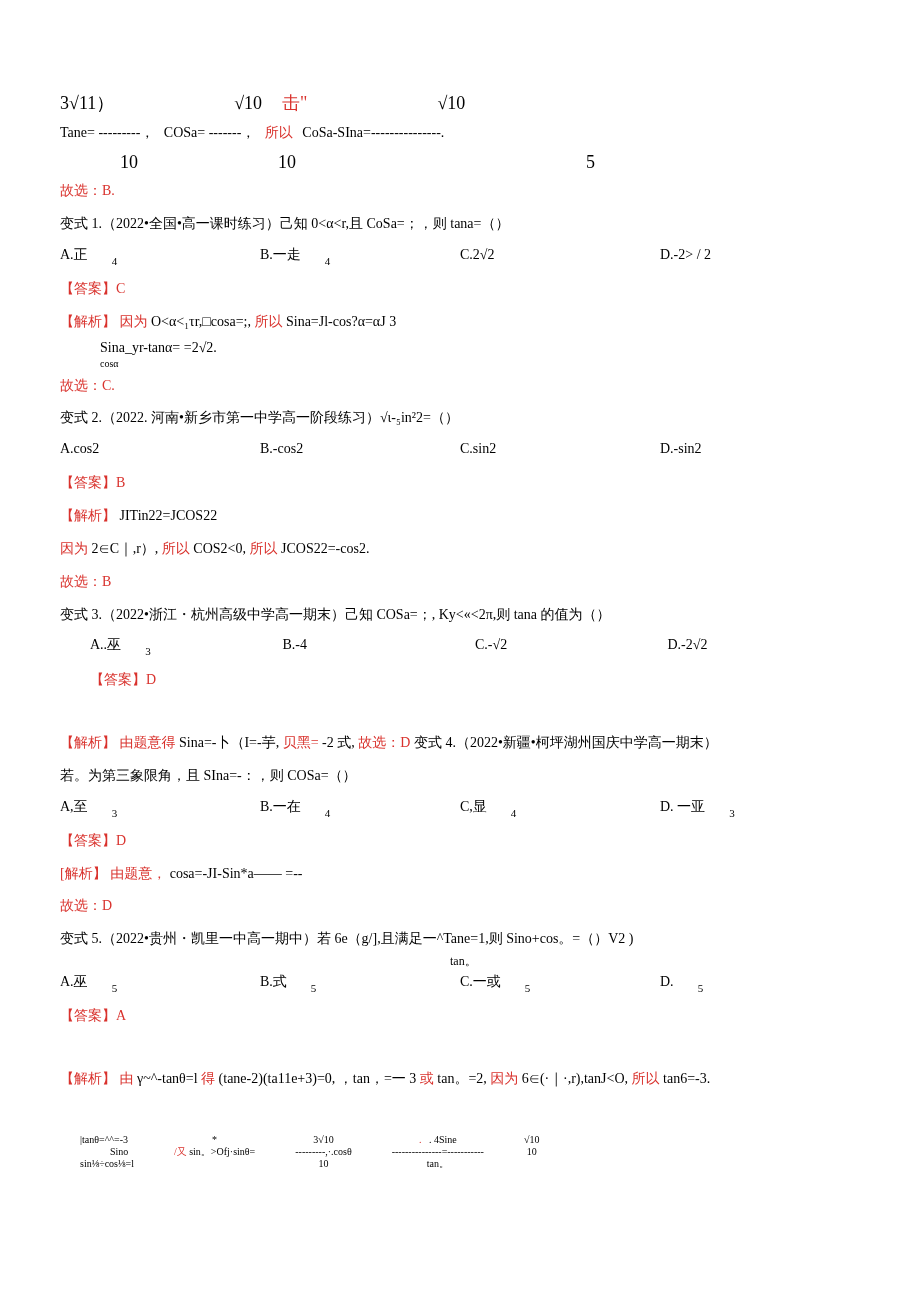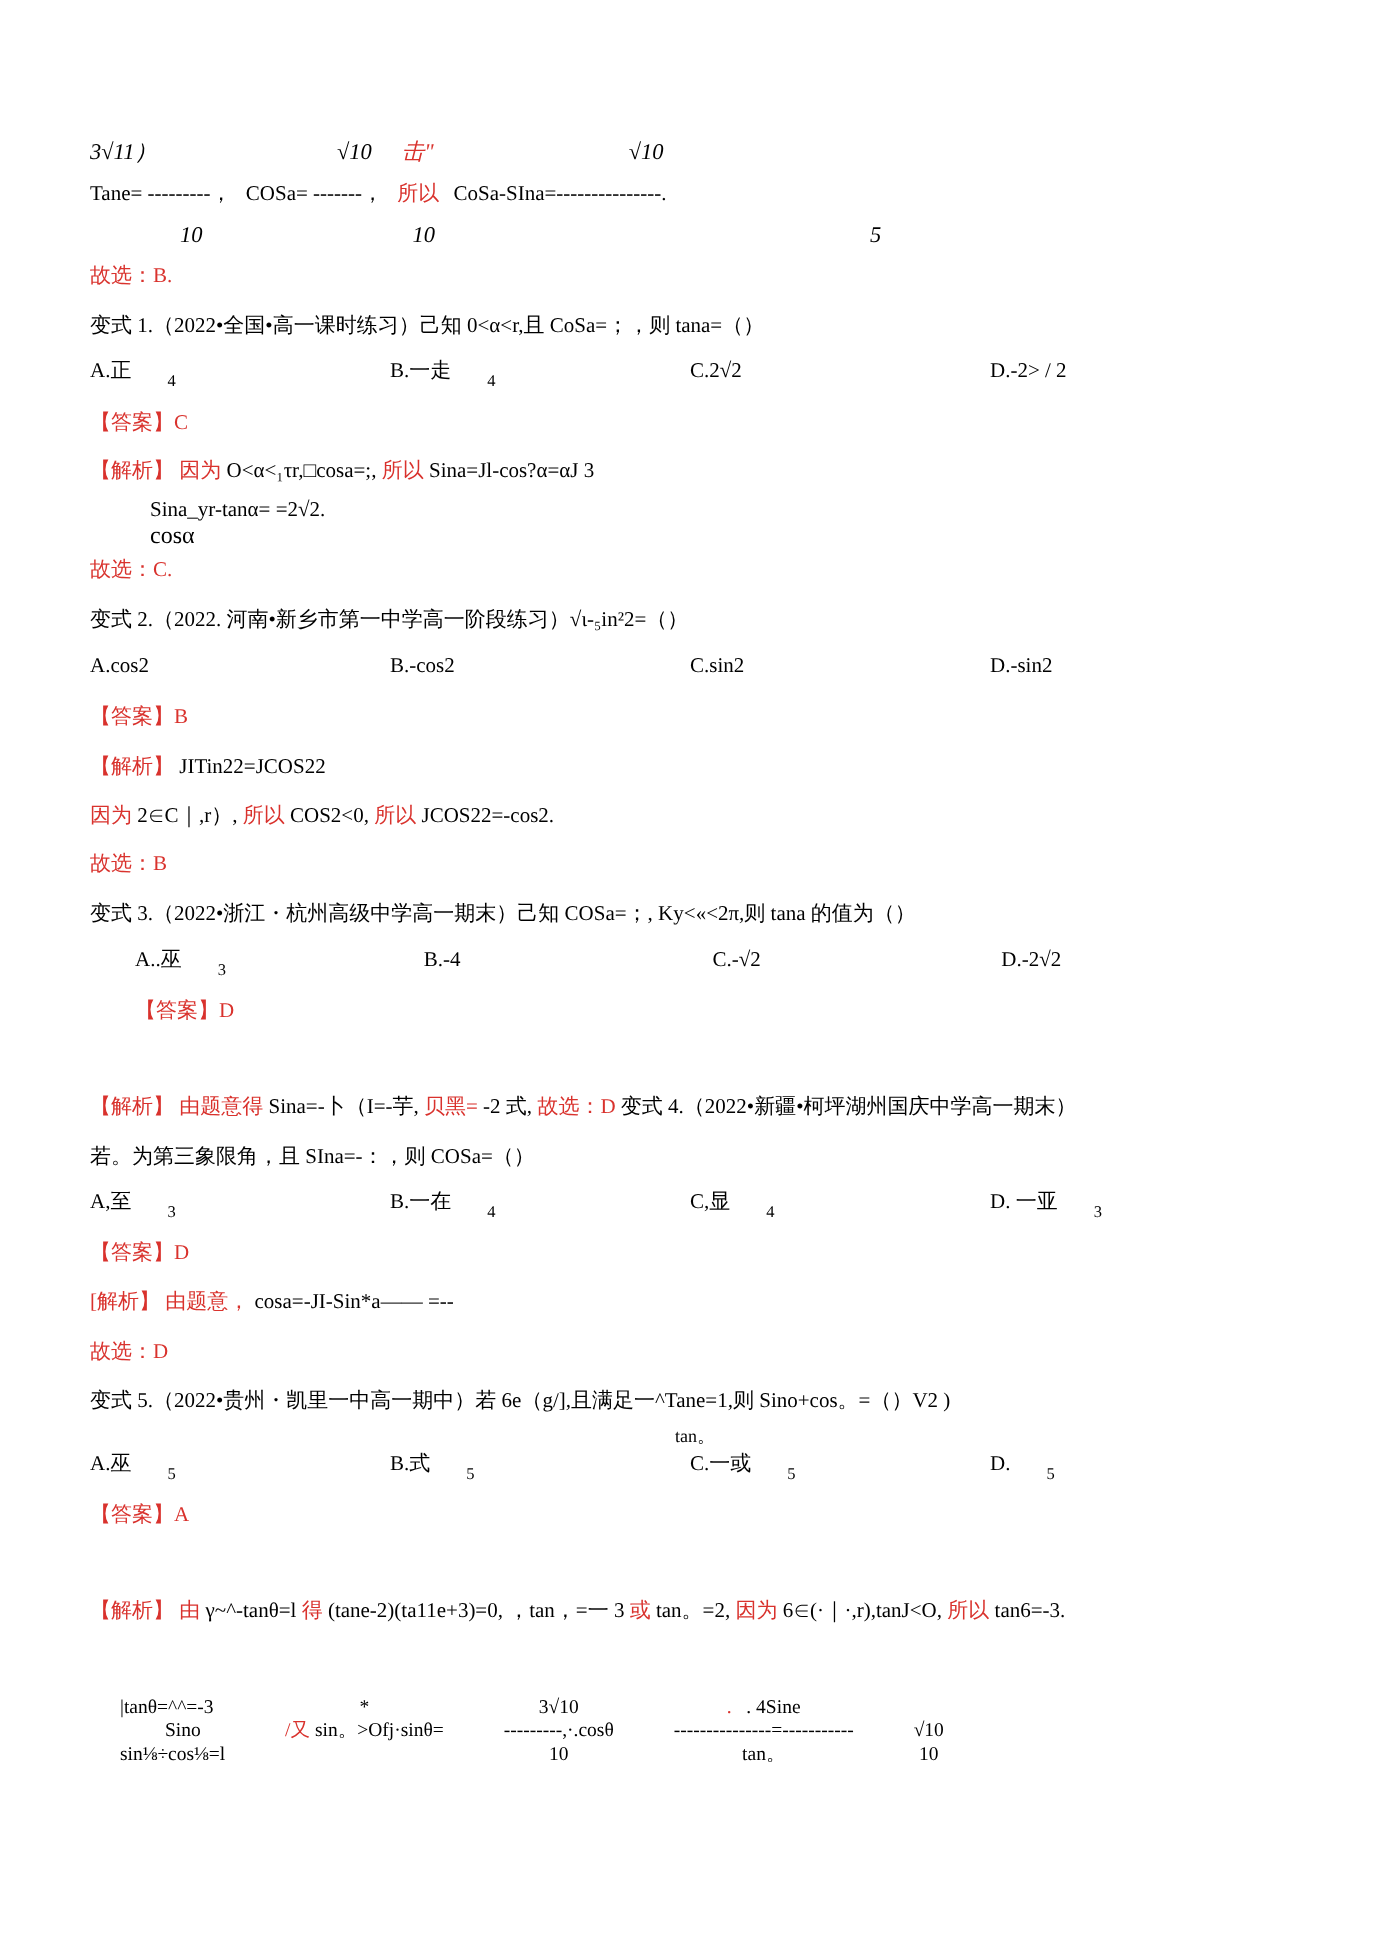--- a/index.html
+++ b/index.html
@@ -20,44 +20,43 @@
       align-items: flex-start;
       gap: 20px;
       margin: 4px 0;
       line-height: 1.3;
     }
     .stack {
       display: flex;
       flex-direction: column;
       align-items: flex-end;
       line-height: 1.1;
-      font-size: 15px;
-      font-style: italic;
+      font-size: 18px;
     }
     .options {
       display: flex;
       justify-content: flex-start;
       gap: 0;
       margin: 6px 0 10px 0;
       line-height: 1.3;
     }
     .opt {
       width: 200px;
       display: flex;
       align-items: flex-start;
       gap: 20px;
     }
     .opt .sub { font-size: 11px; vertical-align: sub; position: relative; top: 8px; left: 4px; }
     .indent { display: block; margin-left: 40px; }
     .bottom-grid {
       display: flex;
-      align-items: flex-end;
+      align-items: flex-start;
       gap: 40px;
       line-height: 1.2;
-      font-size: 13px;
+      font-size: 10px;
       margin-top: 6px;
     }
     .bottom-col { display: flex; flex-direction: column; align-items: center; }
   </style>
 </head>
 <body>
 
 
 
 
@@ -119,21 +118,21 @@
 <span class="line red">【答案】C</span>
 <span class="line">
   <span class="red">【解析】</span>
   <span class="red">因为</span>
   <span>O&lt;α&lt;₁τr,□cosa=;,</span>
   <span class="red">所以</span>
   <span>Sina=Jl-cos?α=αJ                          3</span>
 </span>
 <div class="indent" style="line-height:1.1;">
   <span>Sina_yr-tanα=     =2√2.</span><br>
-  <span style="font-size:16px">cosα</span>
+  <span style="font-size:10px">cosα</span>
 </div>
 <span class="line red">故选：C.</span>
 
 <span class="line">变式 2.（2022. 河南•新乡市第一中学高一阶段练习）√ι-₅in²2=（）</span>
 <div class="options">
   <div class="opt">
       <span class="ital">A.cos2</span>
     </div>
   <div class="opt">
       <span>B.-cos2</span>

